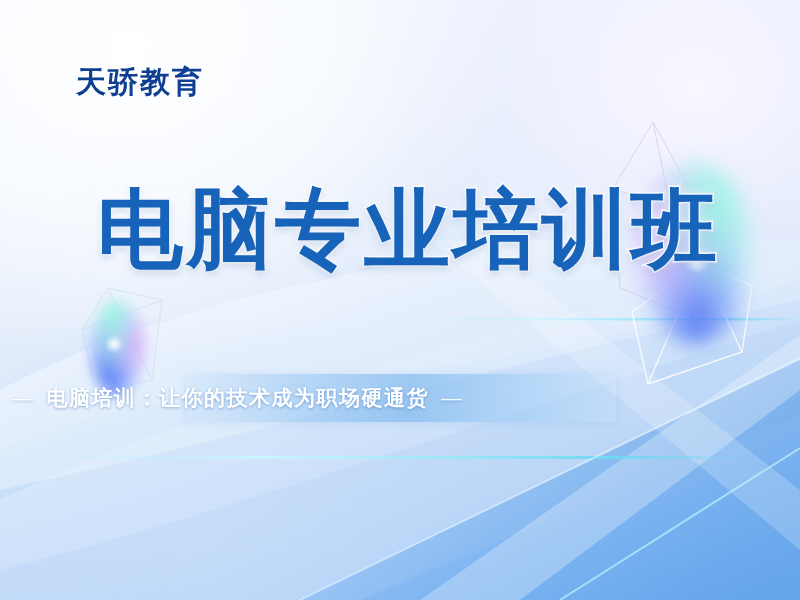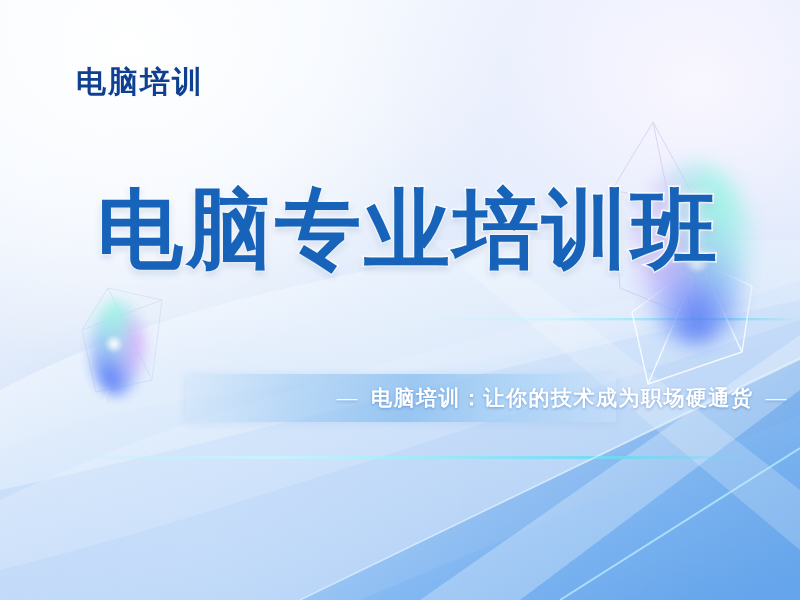--- a/index.html
+++ b/index.html
@@ -158,21 +158,21 @@
         rgba(150,198,242,0.55) 26%,
         rgba(116,178,236,0.62) 52%,
         rgba(150,202,244,0.50) 76%,
         rgba(204,228,250,0.24) 100%);
     border-radius: 2px;
     box-shadow: 0 1px 10px rgba(120,175,230,0.22);
   }
   .subtitle {
     position: absolute;
     left: 0; right: 0; top: 384px;
-    text-align: right;
+    text-align: left;
     font-size: 21px;
     font-weight: bold;
     letter-spacing: 1.5px;
     color: #ffffff;
     white-space: nowrap;
     text-shadow: 0 1px 3px rgba(40,95,170,0.45);
   }
   .subtitle .dash {
     display: inline-block;
     margin: 0 12px;
@@ -262,21 +262,21 @@
       <path d="M 690,254 L 712,298"></path>
     </g>
   </svg>
 
   <div class="orb orb-right-glow"></div>
   <div class="orb orb-right"></div>
   <div class="orb orb-left"></div>
   <div class="sparkle sparkle-r"></div>
   <div class="sparkle sparkle-l"></div>
 
-  <div class="logo">电脑培训</div>
+  <div class="logo">天骄教育</div>
 
   <div class="headline">电脑专业培训班</div>
 
   <div class="subbanner"></div>
   <div class="subtitle">
     <span class="dash">—</span><span>电脑培训：让你的技术成为职场硬通货</span><span class="dash">—</span>
   </div>
 
 </div>
 

